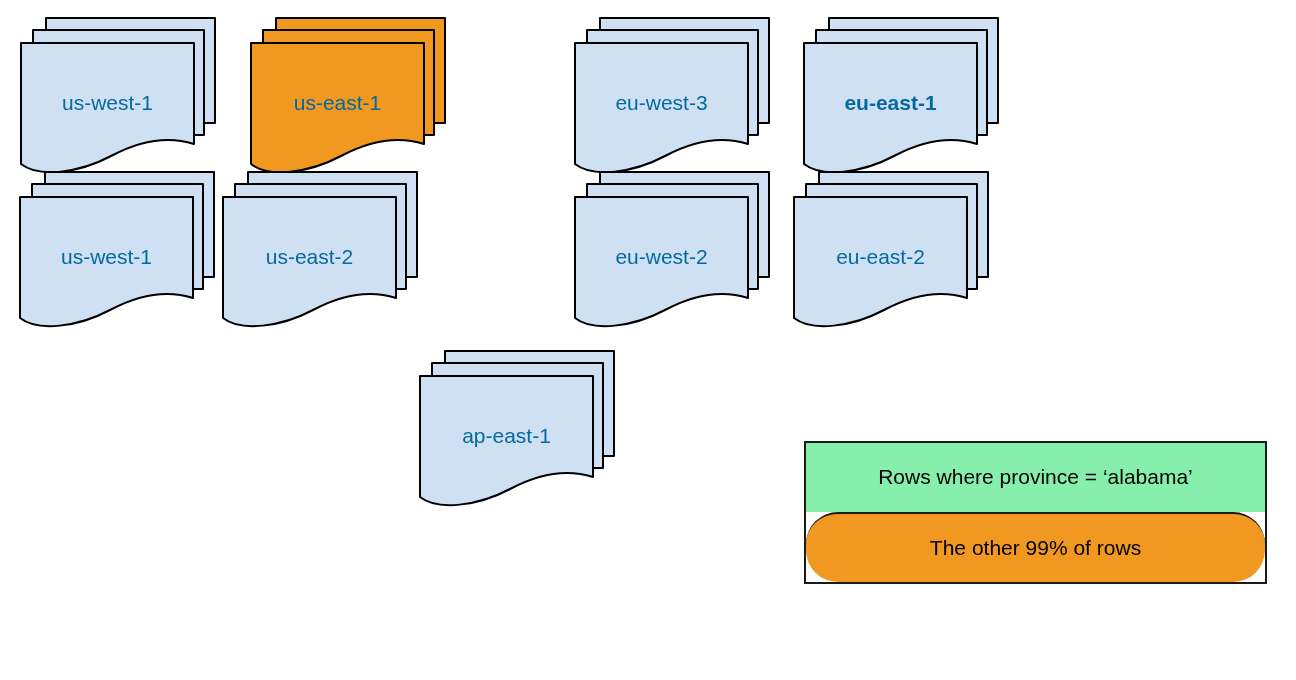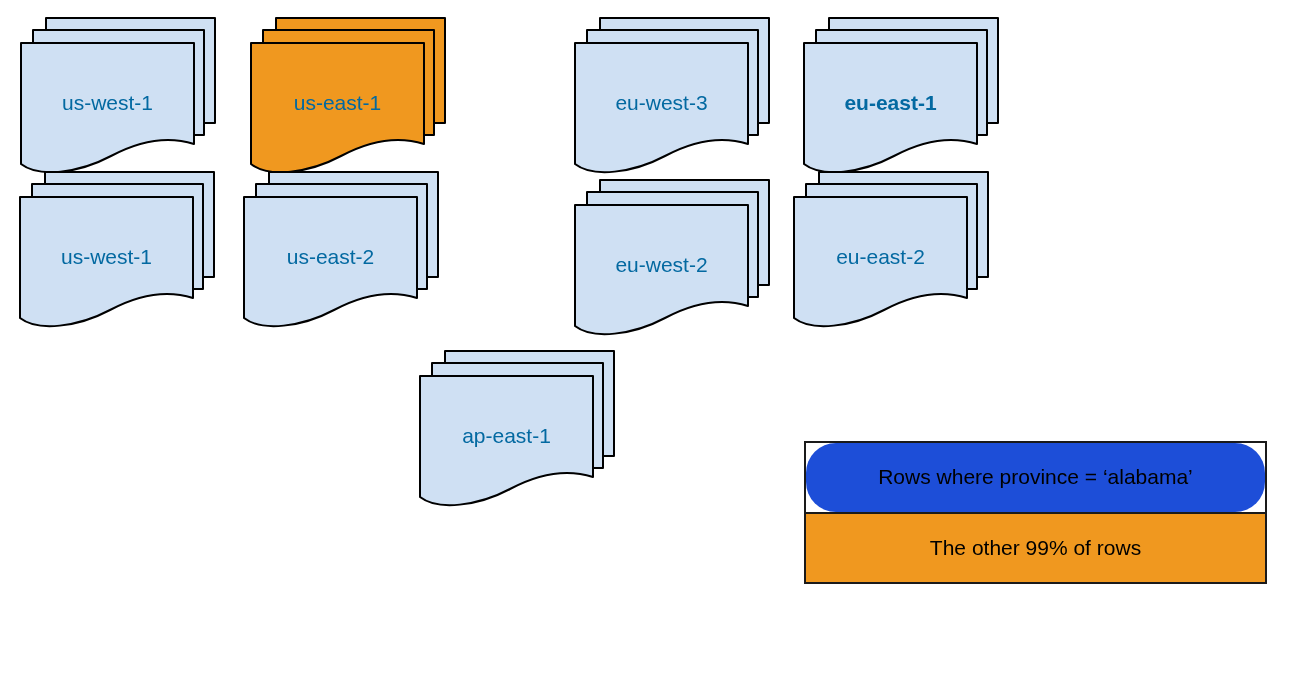--- a/index.html
+++ b/index.html
@@ -95,21 +95,21 @@
 
   <div class="stack" style="left: 19px; top: 171px; color: rgb(207, 224, 243);">
     <svg width="198" height="162" viewBox="0 0 198 162">
       <rect class="sheet" x="26" y="1" width="169" height="105"></rect>
       <rect class="sheet" x="13" y="13" width="171" height="105"></rect>
       <path class="sheet" d="M 1 26 L 174 26 L 174 127 C 149 119, 121 123, 91 139 C 59 156, 19 161, 1 147 Z"></path>
     </svg>
     <div class="stack-label">us-west-1</div>
   </div>
 
-  <div class="stack" style="left: 243px; top: 171px; color: rgb(207, 224, 243);">
+  <div class="stack" style="left: 222px; top: 171px; color: rgb(207, 224, 243);">
     <svg width="198" height="162" viewBox="0 0 198 162">
       <rect class="sheet" x="26" y="1" width="169" height="105"></rect>
       <rect class="sheet" x="13" y="13" width="171" height="105"></rect>
       <path class="sheet" d="M 1 26 L 174 26 L 174 127 C 149 119, 121 123, 91 139 C 59 156, 19 161, 1 147 Z"></path>
     </svg>
     <div class="stack-label">us-east-2</div>
   </div>
 
   <div class="stack" style="left: 574px; top: 17px; color: rgb(207, 224, 243);">
     <svg width="198" height="162" viewBox="0 0 198 162">
@@ -122,21 +122,21 @@
 
   <div class="stack" style="left: 803px; top: 17px; color: rgb(207, 224, 243); font-weight: bold;">
     <svg width="198" height="162" viewBox="0 0 198 162">
       <rect class="sheet" x="26" y="1" width="169" height="105"></rect>
       <rect class="sheet" x="13" y="13" width="171" height="105"></rect>
       <path class="sheet" d="M 1 26 L 174 26 L 174 127 C 149 119, 121 123, 91 139 C 59 156, 19 161, 1 147 Z"></path>
     </svg>
     <div class="stack-label">eu-east-1</div>
   </div>
 
-  <div class="stack" style="left: 574px; top: 171px; color: rgb(207, 224, 243); margin-top: 8px;">
+  <div class="stack" style="left: 574px; top: 171px; color: rgb(207, 224, 243);">
     <svg width="198" height="162" viewBox="0 0 198 162">
       <rect class="sheet" x="26" y="1" width="169" height="105"></rect>
       <rect class="sheet" x="13" y="13" width="171" height="105"></rect>
       <path class="sheet" d="M 1 26 L 174 26 L 174 127 C 149 119, 121 123, 91 139 C 59 156, 19 161, 1 147 Z"></path>
     </svg>
     <div class="stack-label">eu-west-2</div>
   </div>
 
   <div class="stack" style="left: 793px; top: 171px; color: rgb(207, 224, 243); padding-left: 20px;">
     <svg width="198" height="162" viewBox="0 0 198 162">
@@ -151,21 +151,21 @@
     <svg width="198" height="162" viewBox="0 0 198 162">
       <rect class="sheet" x="26" y="1" width="169" height="105"></rect>
       <rect class="sheet" x="13" y="13" width="171" height="105"></rect>
       <path class="sheet" d="M 1 26 L 174 26 L 174 127 C 149 119, 121 123, 91 139 C 59 156, 19 161, 1 147 Z"></path>
     </svg>
     <div class="stack-label">ap-east-1</div>
   </div>
 
 
   <div class="legend">
-    <div class="legend-row" style="background-color: #1d4ed8; border-radius: 30px;">
+    <div class="legend-row" style="background-color: #86efac;">
       <span>Rows where province = ‘alabama’</span>
     </div>
-    <div class="legend-row" style="background-color: rgb(240, 152, 31);">
+    <div class="legend-row" style="background-color: rgb(240, 152, 31); border-radius: 32px;">
       <span>The other 99% of rows</span>
     </div>
   </div>
 
 </div>
 
 </body></html>

